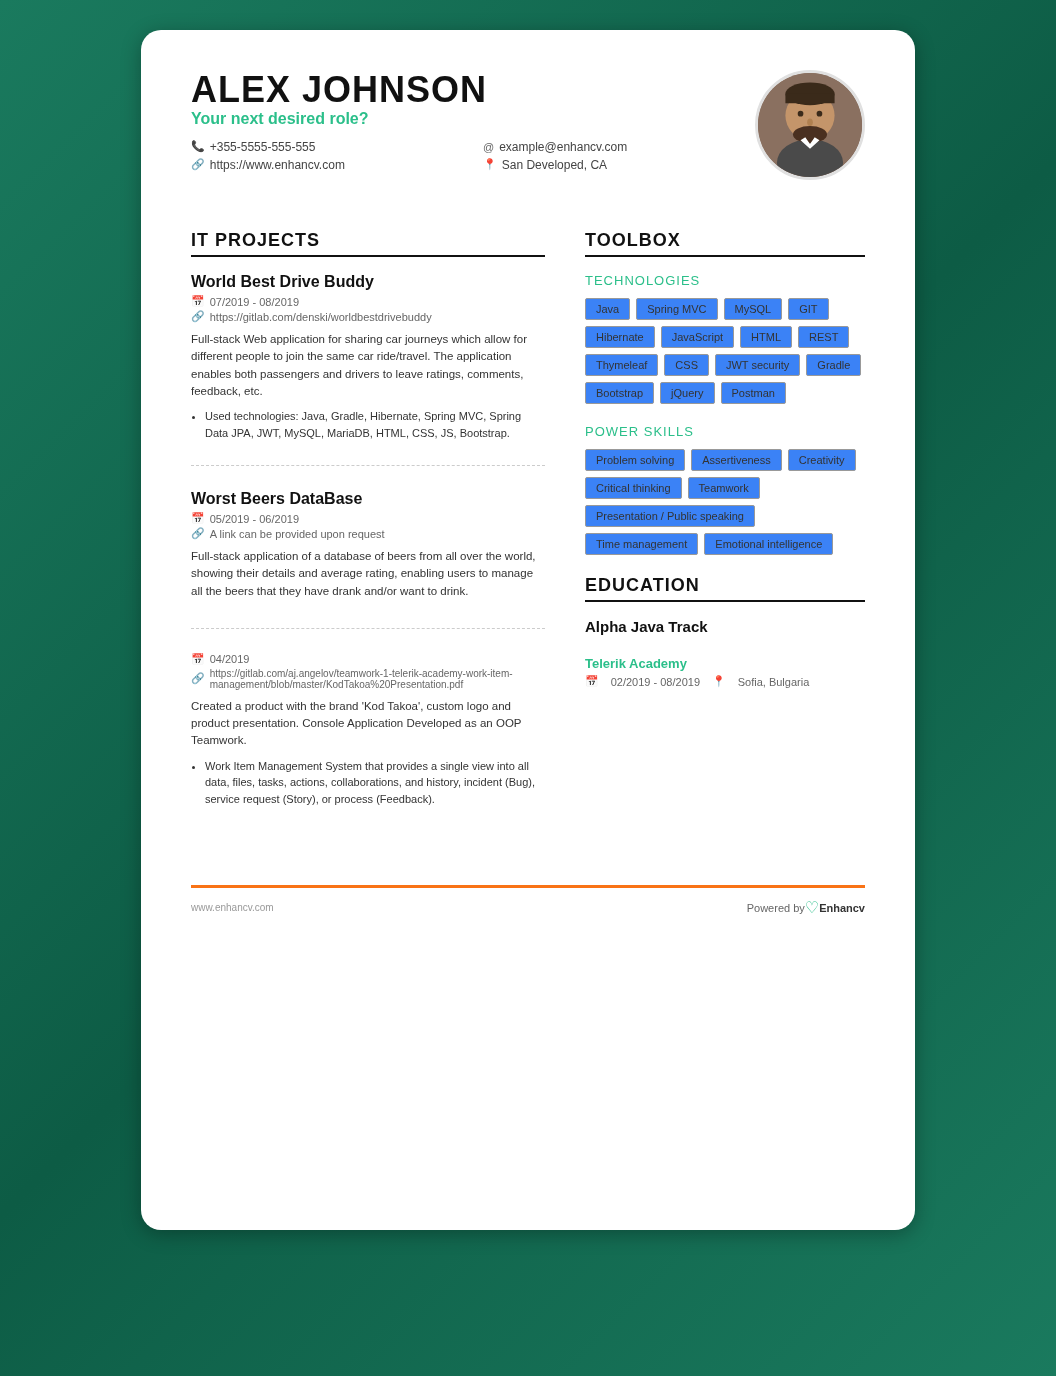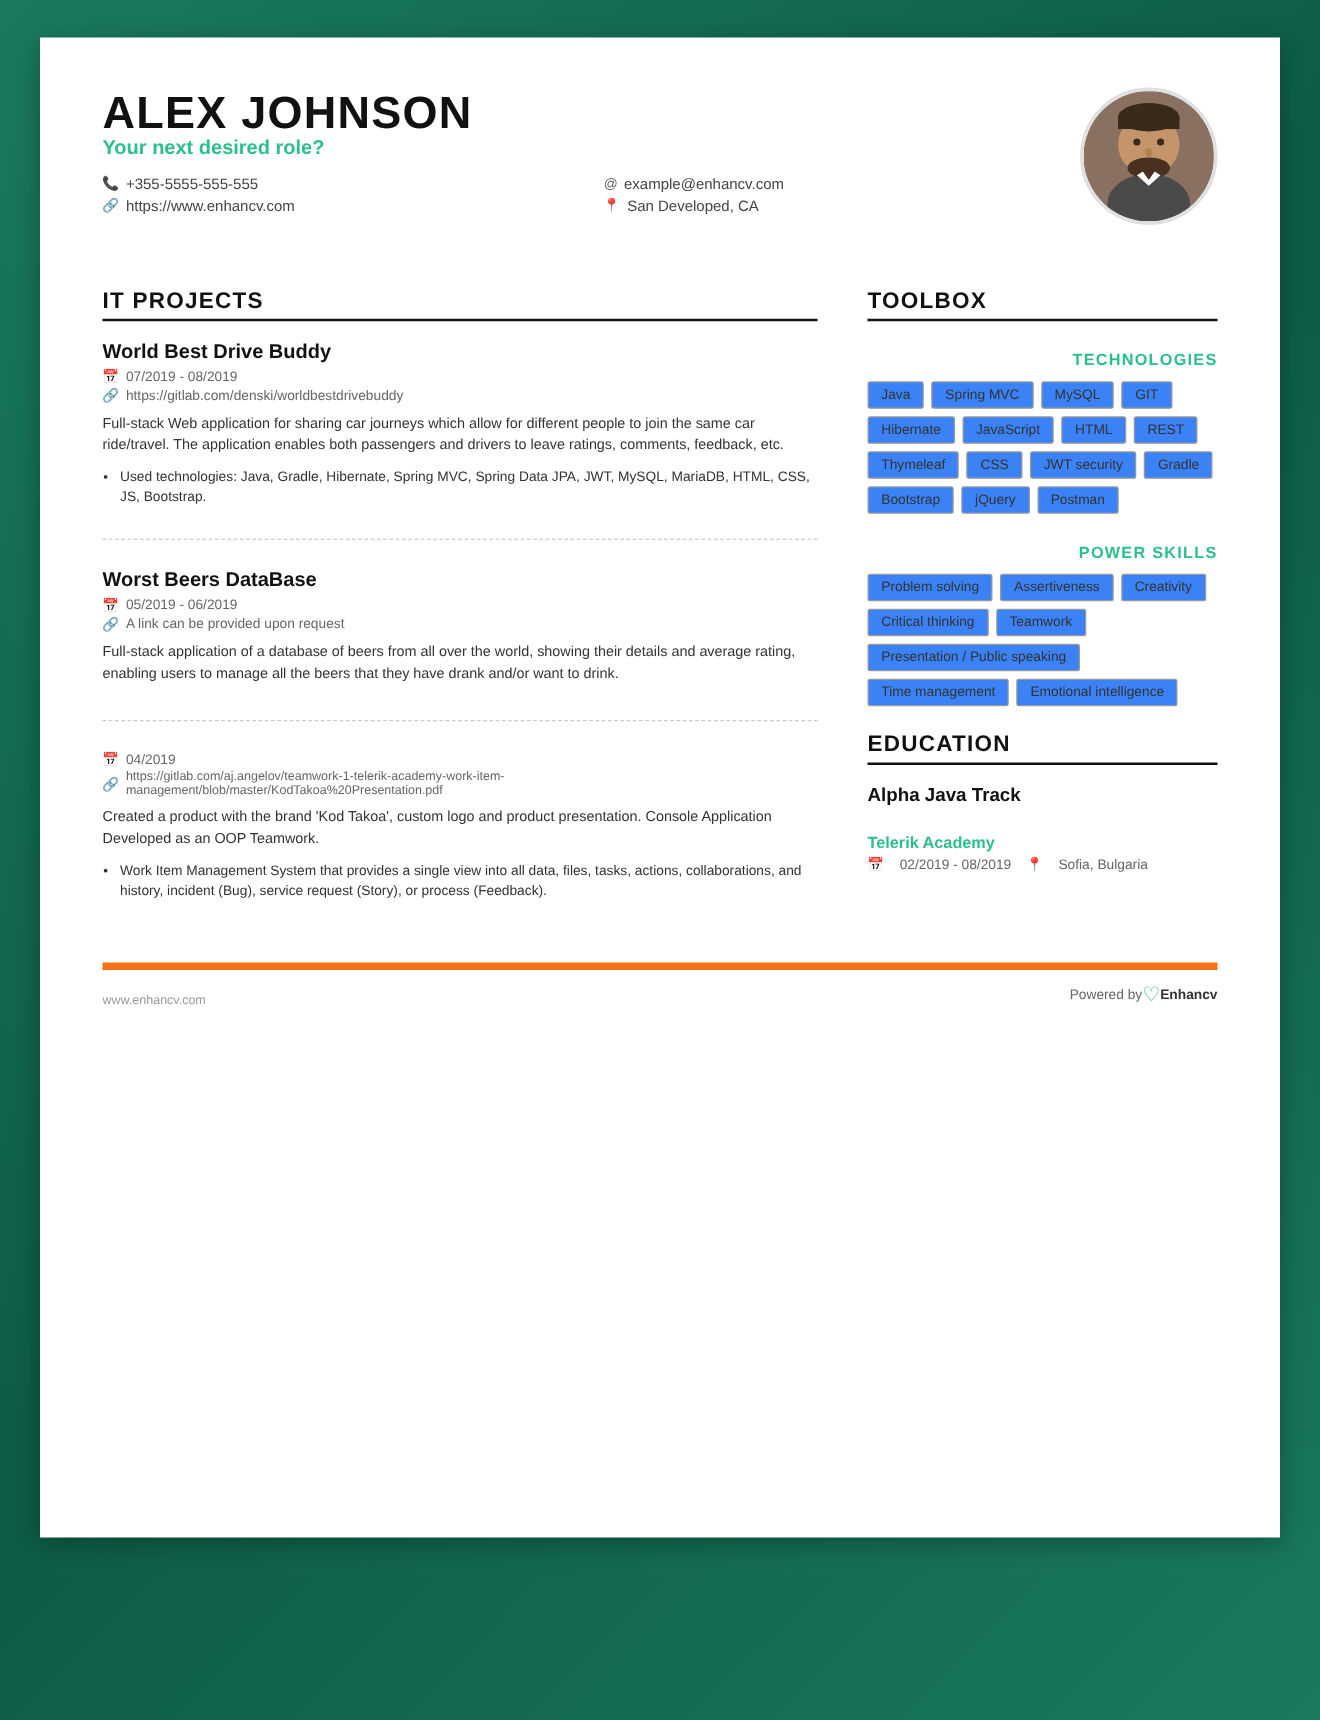--- a/index.html
+++ b/index.html
@@ -7,25 +7,26 @@
       background: linear-gradient(135deg, #1a7a5e 0%, #0d5c45 50%, #1a7a5e 100%);
       min-height: 100vh;
       display: flex;
       justify-content: center;
       align-items: flex-start;
       padding: 30px 20px;
       font-family: 'Arial', sans-serif;
     }
     .page-wrapper {
       background: #fff;
-      width: 992px;
+      width: 774px;
       min-height: 1200px;
       box-shadow: 0 4px 20px rgba(0,0,0,0.3);
       padding: 40px 50px 30px 50px;
       position: relative;
+      border-radius: 20px;
     }
     
     .header {
       display: flex;
       justify-content: space-between;
       align-items: flex-start;
       margin-bottom: 30px;
       padding-bottom: 20px;
     }
     .header-left { flex: 1; }
@@ -91,27 +92,26 @@
       font-weight: 700;
       color: #111;
       text-transform: uppercase;
       letter-spacing: 1px;
       border-bottom: 2px solid #111;
       padding-bottom: 4px;
       margin-bottom: 16px;
     }
     .section-title-blue {
       font-size: 13px;
-      font-weight: 700;
+      font-weight: 400;
       color: #2bbf8a;
       text-transform: uppercase;
       letter-spacing: 1px;
       margin-bottom: 10px;
-      margin-top: 23px;
-      text-align: right;
+      margin-top: 13px;
     }
 
     
     .project { margin-bottom: 24px; padding-bottom: 20px; border-bottom: 1px dashed #ccc; }
     .project:last-child { border-bottom: none; }
     .project-title { font-size: 16px; font-weight: 700; color: #111; margin-bottom: 4px; }
     .project-meta { font-size: 11px; color: #666; margin-bottom: 2px; display: flex; align-items: center; gap: 5px; }
     .project-desc { font-size: 11.5px; color: #333; line-height: 1.5; margin: 8px 0; }
     .project-bullets { font-size: 11px; color: #333; padding-left: 14px; }
     .project-bullets li { margin-bottom: 4px; line-height: 1.5; }
@@ -131,27 +131,28 @@
     .toolbox-section { margin-bottom: 20px; }
 
     
     .edu-section { margin-top: 16px; }
     .edu-title { font-size: 15px; font-weight: 700; color: #111; margin-bottom: 21px; }
     .edu-school { font-size: 13px; color: #2bbf8a; font-weight: 600; margin-bottom: 4px; }
     .edu-meta { font-size: 11px; color: #666; display: flex; align-items: center; gap: 12px; }
 
     
     .footer {
+      margin-top: 30px;
       padding-top: 10px;
-      border-top: 6px solid #f97316;
+      border-top: 3px solid #f97316;
       display: flex;
       justify-content: space-between;
       font-size: 10px;
       color: #999;
-      align-items: flex-end;
+      align-items: center;
     }
     .footer-logo {
       display: flex;
       align-items: center;
       gap: 0;
       font-size: 11px;
       color: #666;
     }
     .logo-heart {
       color: #2bbf8a;

